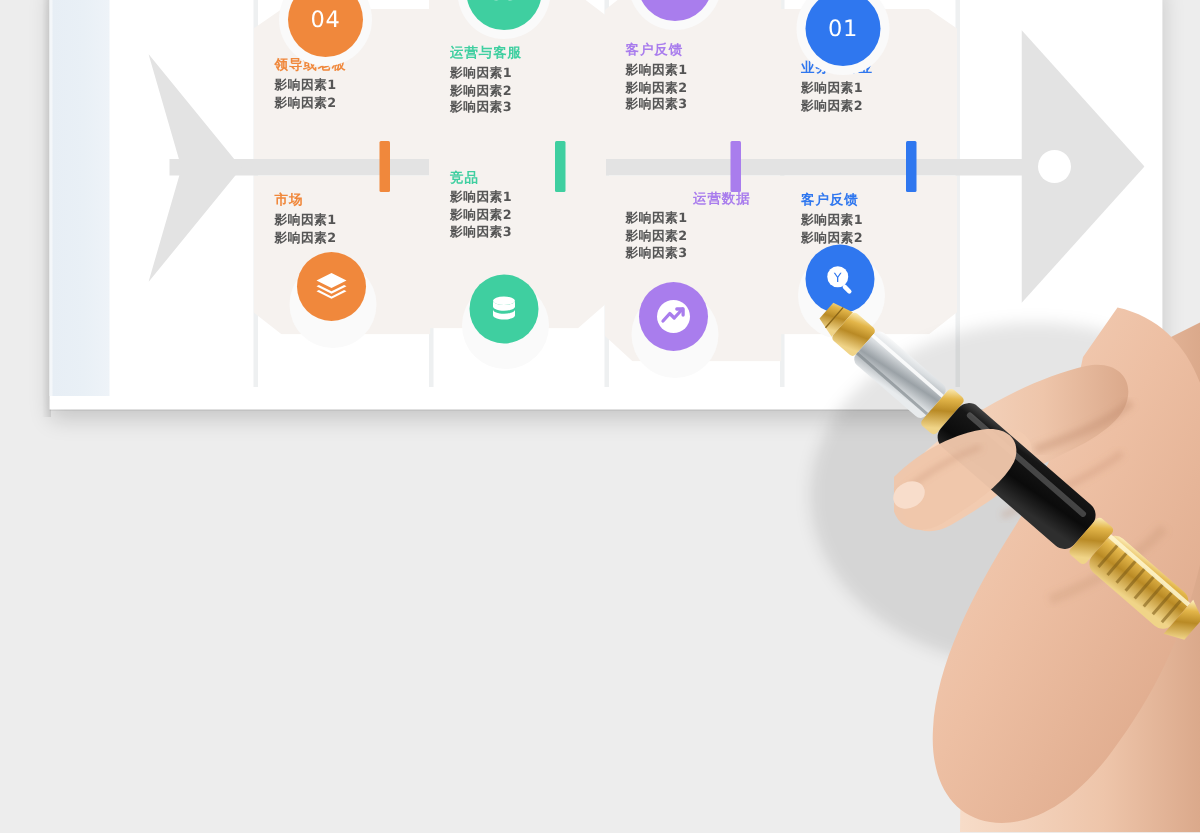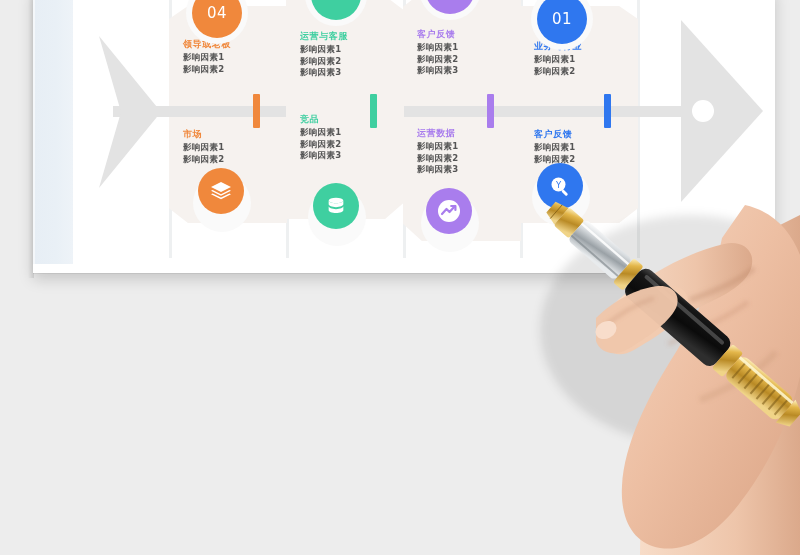--- a/index.html
+++ b/index.html
@@ -168,21 +168,21 @@
       <div class="card up rev" style="left:330px;top:4px;width:118px;height:114px;">
         <div style="padding:36px 0 0 14px;">
           <div class="cat-title" style="color:#a97ded;">客户反馈</div>
           <div class="cat-line">影响因素1</div>
           <div class="cat-line">影响因素2</div>
           <div class="cat-line">影响因素3</div>
         </div>
       </div>
       <div class="card down rev" style="left:330px;top:129px;width:118px;height:124px;">
         <div style="padding:10px 0 0 14px;">
-          <div class="cat-title" style="color:#a97ded;">运营数据</div>
+          <div class="cat-title" style="color:#a97ded;margin-left:45px;">运营数据</div>
           <div class="cat-line">影响因素1</div>
           <div class="cat-line">影响因素2</div>
           <div class="cat-line">影响因素3</div>
         </div>
       </div>
       <div class="halo" style="left:346px;top:-30px;width:62px;height:62px;"></div>
       <div class="num-bubble" style="left:352px;top:-24px;width:50px;height:50px;background:#a97ded;">02</div>
       <div class="halo" style="left:348px;top:206px;width:58px;height:58px;"></div>
       <div class="icon-bubble" style="left:353px;top:200px;width:46px;height:46px;background:#a97ded;">
         <svg width="26" height="26" viewBox="0 0 26 26">

